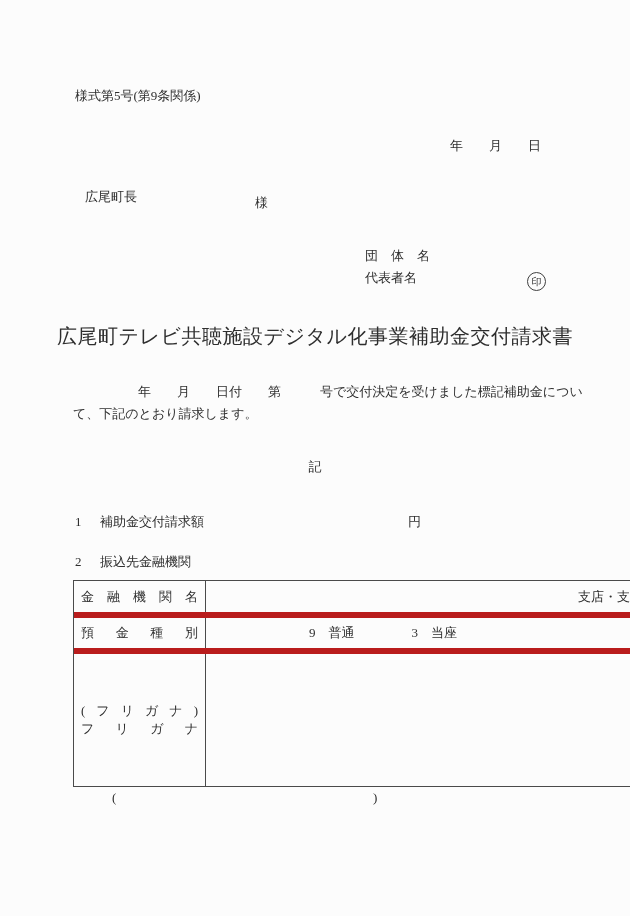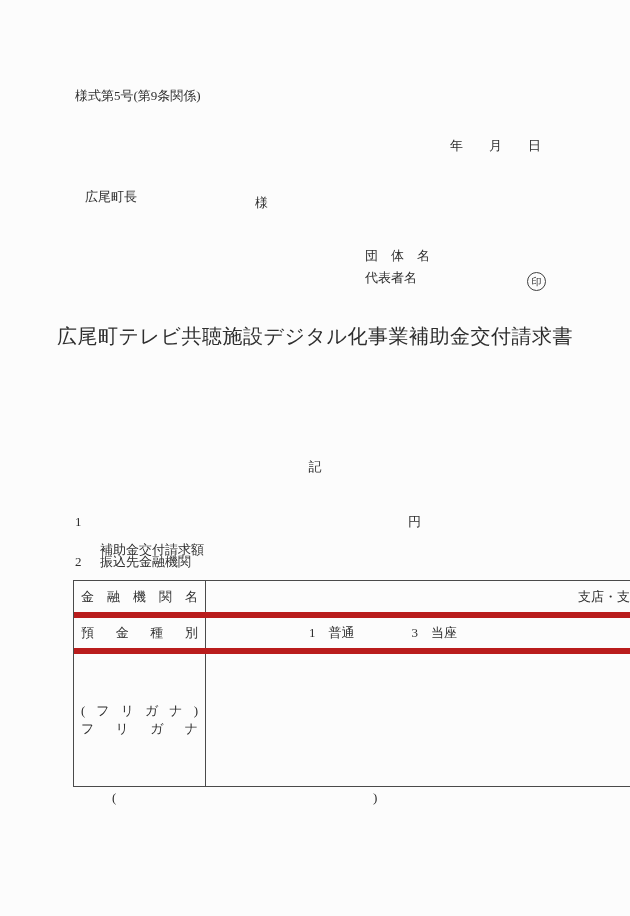--- a/index.html
+++ b/index.html
@@ -60,25 +60,27 @@
   <div class="abs" style="left:255px; top:195px;">様</div>
 
   <div class="abs" style="left:365px; top:248px;">団　体　名</div>
   <div class="abs" style="left:365px; top:270px;">代表者名</div>
   <div class="seal">
     <span>印</span>
   </div>
 
   <div class="center title" style="top:324px;">広尾町テレビ共聴施設デジタル化事業補助金交付請求書</div>
 
+  <div class="abs" style="left:73px; top:384px;">　　　　　年　　月　　日付　　第　　　号で交付決定を受けました標記補助金につい</div>
+  <div class="abs" style="left:73px; top:406px;">て、下記のとおり請求します。</div>
 
   <div class="center" style="top:459px;">記</div>
 
   <div class="abs" style="left:75px; top:514px;">1</div>
-  <div class="abs" style="left:100px; top:542px;">補助金交付請求額</div>
+  <div class="abs" style="left:100px; top:514px;">補助金交付請求額</div>
   <div class="abs" style="left:408px; top:514px;">円</div>
 
   <div class="abs" style="left:75px; top:554px;">2</div>
   <div class="abs" style="left:100px; top:554px;">振込先金融機関</div>
 
   <div class="btable">
 
     <div class="trow r1">
       <div class="tlabel">
         <span class="jl">金融機関名</span>
@@ -86,21 +88,21 @@
       <div class="tvalue v-right">
         <span>支店・支所</span>
       </div>
     </div>
 
     <div class="trow r2">
       <div class="tlabel">
         <span class="jl">預金種別</span>
       </div>
       <div class="tvalue v-deposit">
-        <span class="opt1">1　普通</span>
+        <span class="opt1">9　普通</span>
         <span class="opt2">3　当座</span>
       </div>
     </div>
 
 
     <div class="trow r4">
       <div class="tlabel">
         <span class="jl">(フリガナ)</span>
         <span class="jl">フリガナ</span>
       </div>

